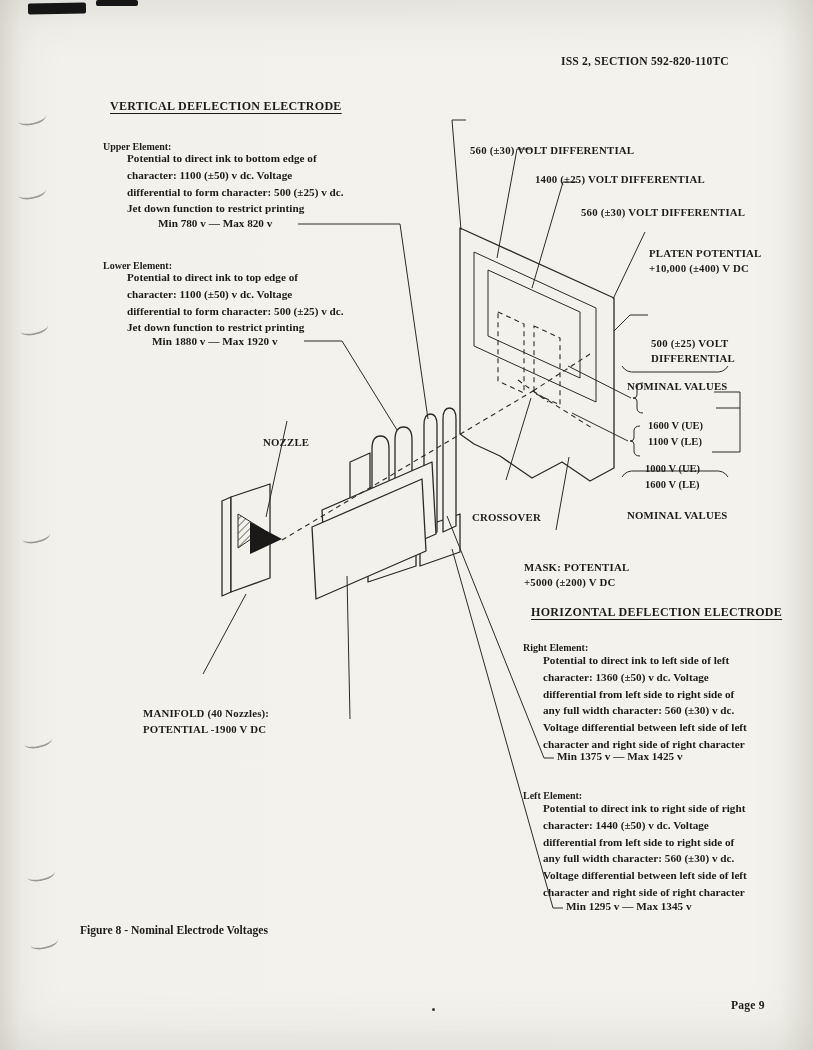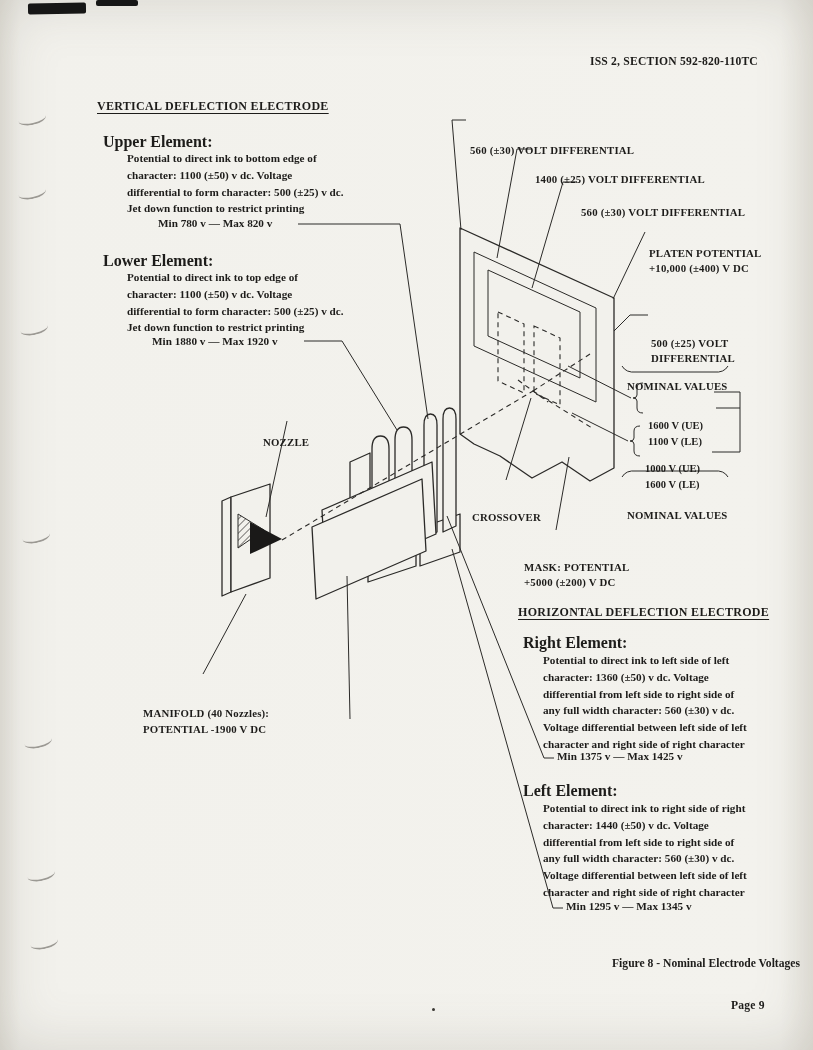--- a/index.html
+++ b/index.html
@@ -7,22 +7,22 @@
     position:relative; width:813px; height:1050px; margin:0 auto;
     background:#f2f1ec;
     background-image:linear-gradient(90deg,#e7e5de 0,#f2f1ec 2.5%,#f3f2ed 96%,#e9e7e0 100%);
     box-shadow:inset 0 0 55px rgba(110,104,92,.22);
     overflow:hidden;
     font-family:"Liberation Serif","DejaVu Serif",serif;
     font-weight:700; color:#1d1c1a;
   }
   .abs { position:absolute; }
   .pre { white-space:pre-line; }
-  .h1 { font-size:12px; letter-spacing:.3px; text-decoration:underline; text-underline-offset:3px; }
-  .t  { font-size:16px; }
+  .h1 { font-size:12px; letter-spacing:.3px; text-decoration:underline; text-underline-offset:3px;margin-left:13px; }
+  .t  { font-size:10px;margin-top:8px; }
   .body { font-size:11.2px; line-height:16.8px; }
   .range { font-size:11.2px; }
   .lbl { font-size:10.8px; line-height:14.5px; letter-spacing:.2px;margin-top:29px; }
   .volt { font-size:10.5px; line-height:13px;margin-top:36px; }
   .caption { font-size:11.6px; }
   .hdr { font-size:11.6px; letter-spacing:.2px; }
   svg.diagram { position:absolute; left:0; top:0; pointer-events:none; }
   .s  { fill:#f2f1ec; stroke:#2b2a28; stroke-width:1.3; stroke-linejoin:round; }
   .ln { fill:none; stroke:#2b2a28; stroke-width:1; stroke-linejoin:round; }
   .d  { fill:none; stroke:#2b2a28; stroke-width:1.1; stroke-dasharray:5 4; }
@@ -110,22 +110,22 @@
       <line class="ln" x1="287" y1="421" x2="266" y2="517"></line>
       <line class="ln" x1="203" y1="674" x2="246" y2="594"></line>
       <line class="ln" x1="350" y1="719" x2="347" y2="576"></line>
       <polyline class="ln" points="298,224 400,224 428,419"></polyline>
       <polyline class="ln" points="304,341 342,341 397,430"></polyline>
       <polyline class="ln" points="554,758 544,758 447,516"></polyline>
       <polyline class="ln" points="563,908 553,908 452,549"></polyline>
     </g>
   </svg>
 
-  <div class="abs hdr" style="left:590px;top:55px">ISS 2, SECTION 592-820-110TC</div>
-  <div class="abs caption" style="left:80px;top:957px;width:720px;text-align:right">Figure 8 - Nominal Electrode Voltages</div>
+  <div class="abs hdr" style="left:561px;top:55px">ISS 2, SECTION 592-820-110TC</div>
+  <div class="abs caption" style="left:80px;top:924px;width:720px;text-align:left">Figure 8 - Nominal Electrode Voltages</div>
   <div class="abs hdr" style="left:731px;top:999px">Page 9</div>
 
   <div class="abs h1" style="left:97px;top:99px">VERTICAL DEFLECTION ELECTRODE</div>
   <div class="abs t" style="left:103px;top:133px">Upper Element:</div>
   <div class="abs body pre" style="left:127px;top:150px">Potential to direct ink to bottom edge of
 character: 1100 (±50) v dc. Voltage
 differential to form character: 500 (±25) v dc.
 Jet down function to restrict printing</div>
   <div class="abs range" style="left:158px;top:217px">Min 780 v — Max 820 v</div>
   <div class="abs t" style="left:103px;top:252px">Lower Element:</div>

